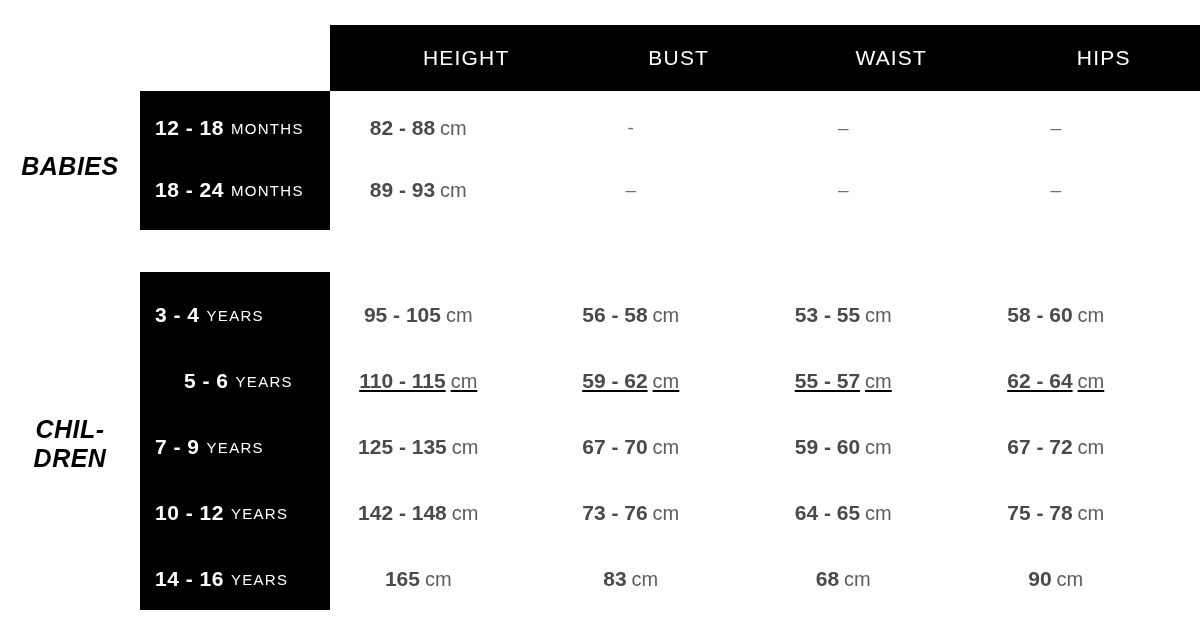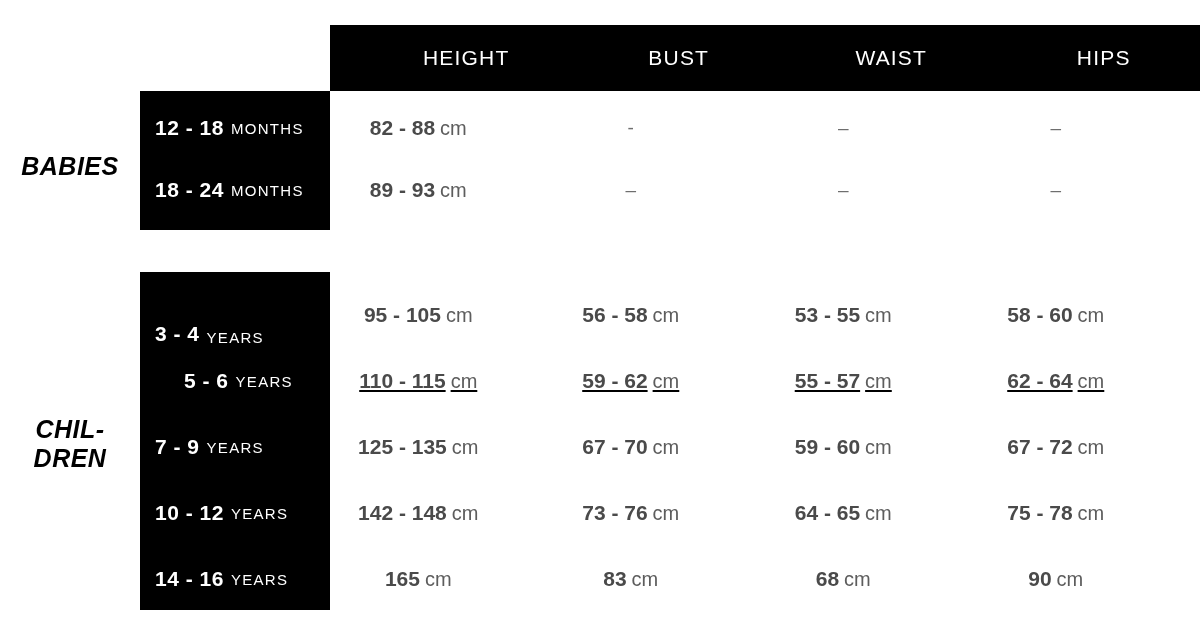--- a/index.html
+++ b/index.html
@@ -162,21 +162,21 @@
   </div>
   <div class="data-row" style="top:159px;">
     <div class="data-cell">
       <span class="val">89 - 93</span><span class="unit">cm</span>
     </div>
     <div class="data-cell dash">–</div>
     <div class="data-cell dash">–</div>
     <div class="data-cell dash">–</div>
   </div>
 
-  <div class="age-row" style="top:284px;align-items:flex-end;">
+  <div class="age-row" style="top:284px;">
     <span class="age-num">3 - 4</span>
     <span class="age-unit">YEARS</span>
   </div>
   <div class="data-row" style="top:284px;">
     <div class="data-cell">
       <span class="val">95 - 105</span><span class="unit">cm</span>
     </div>
     <div class="data-cell">
       <span class="val">56 - 58</span><span class="unit">cm</span>
     </div>

